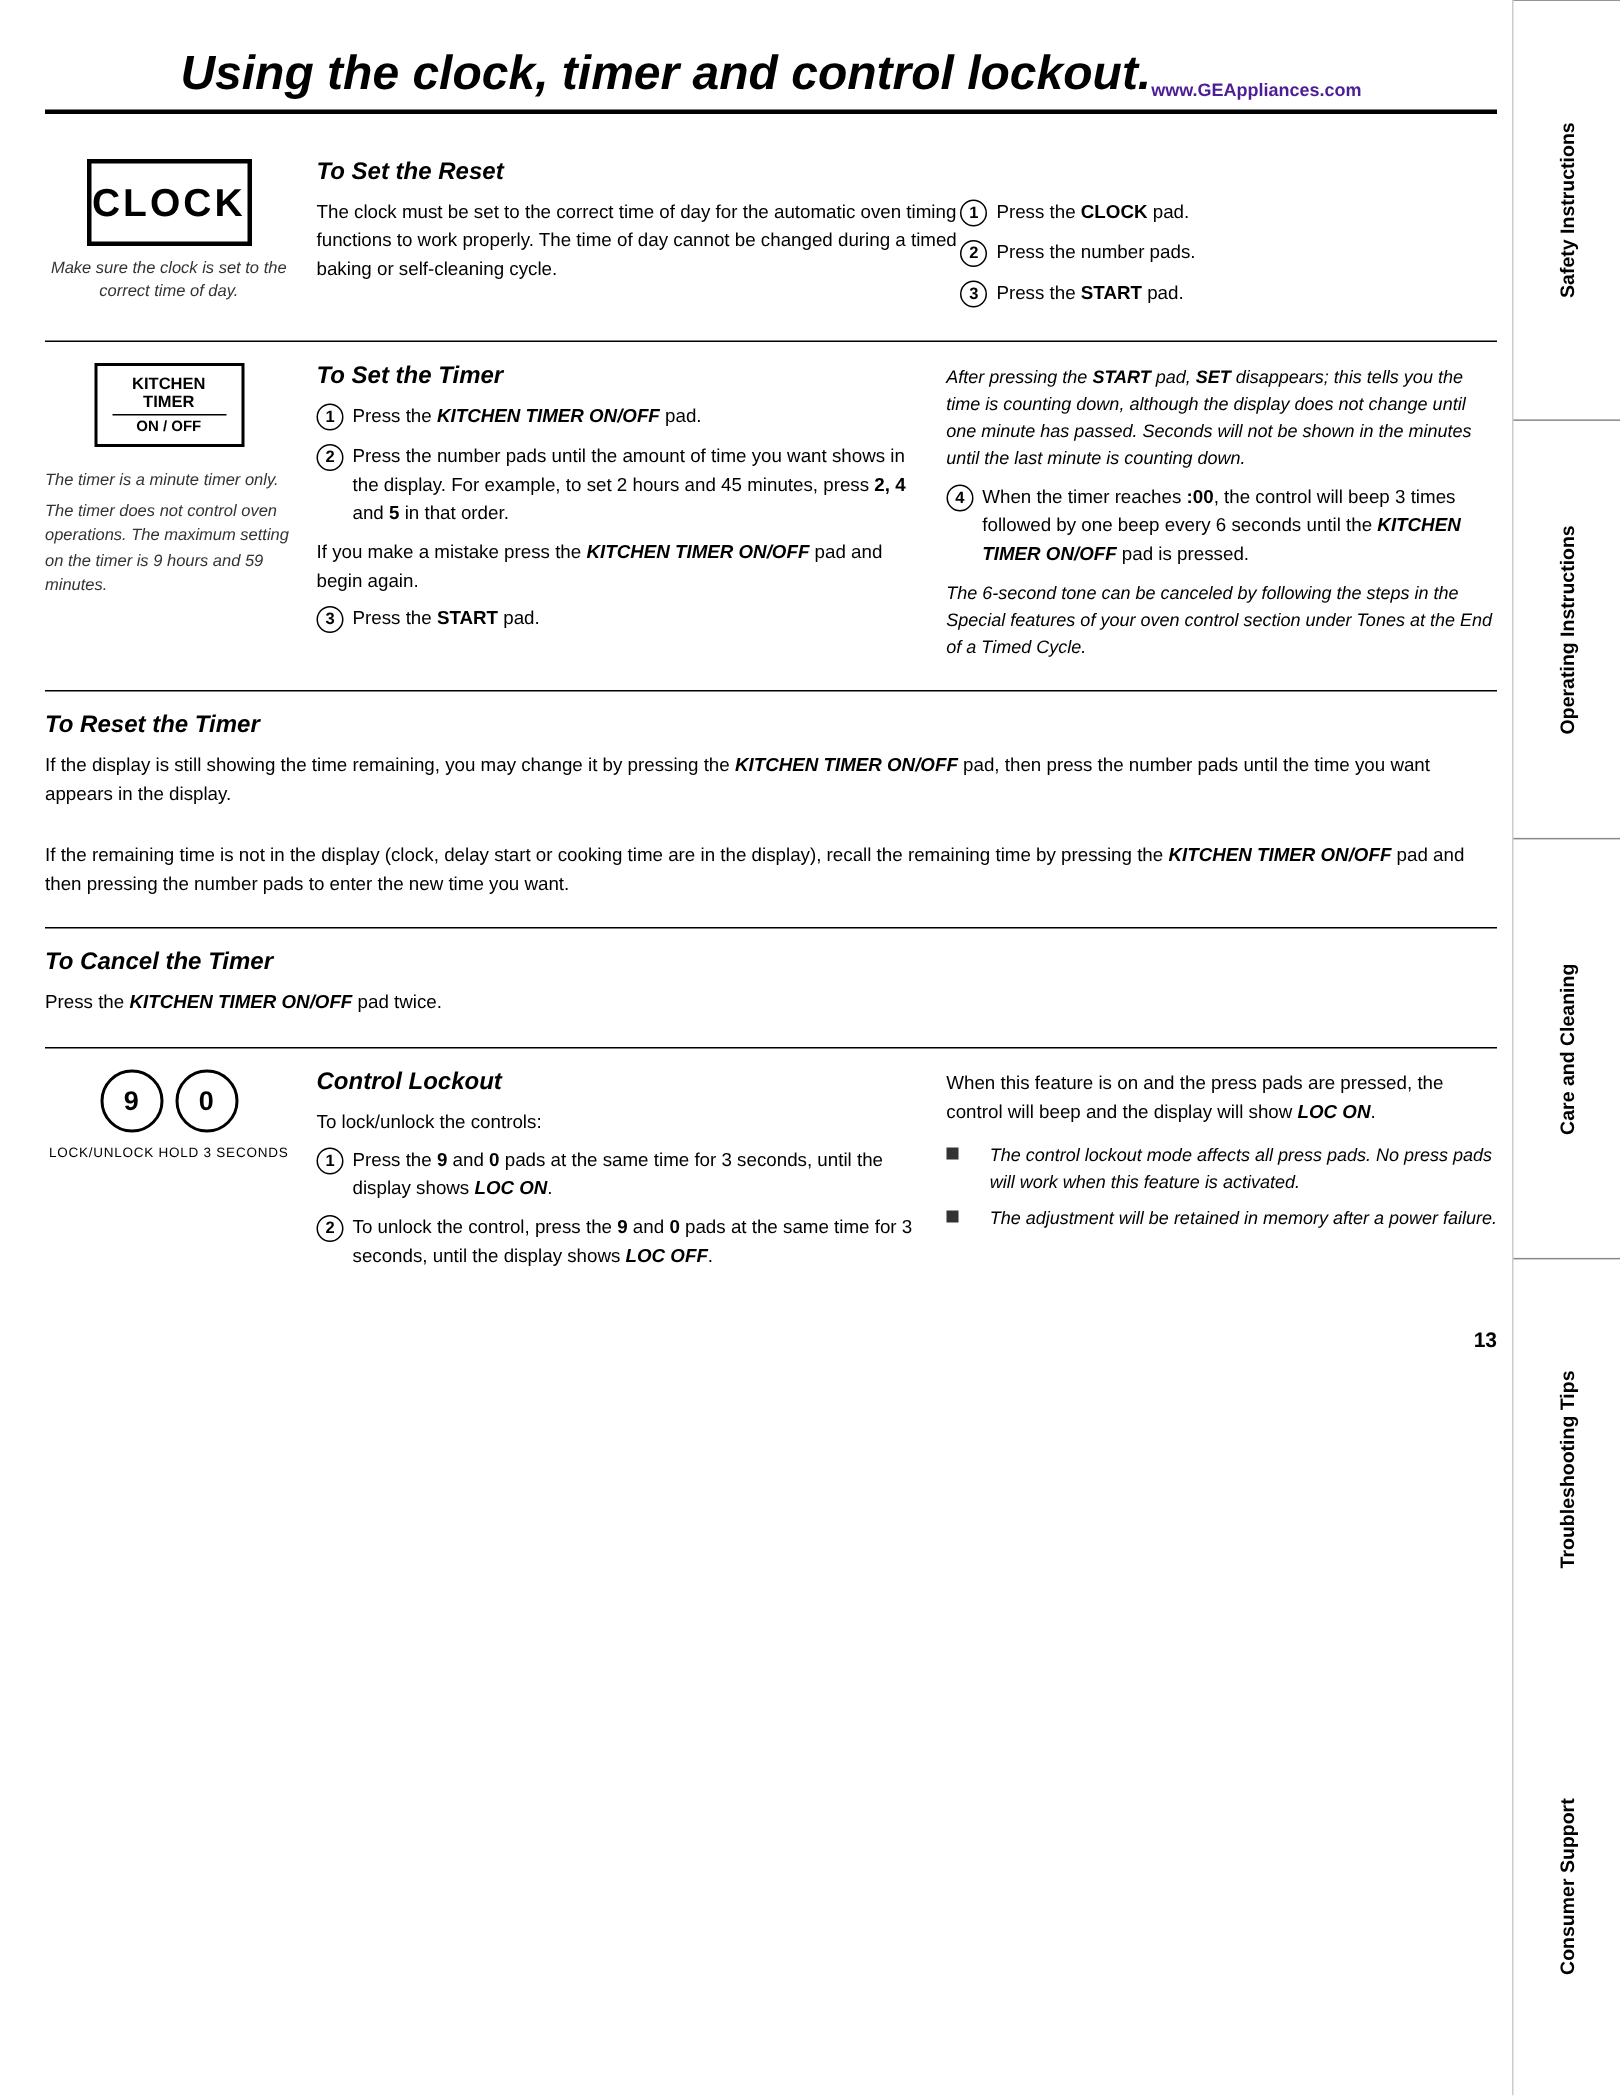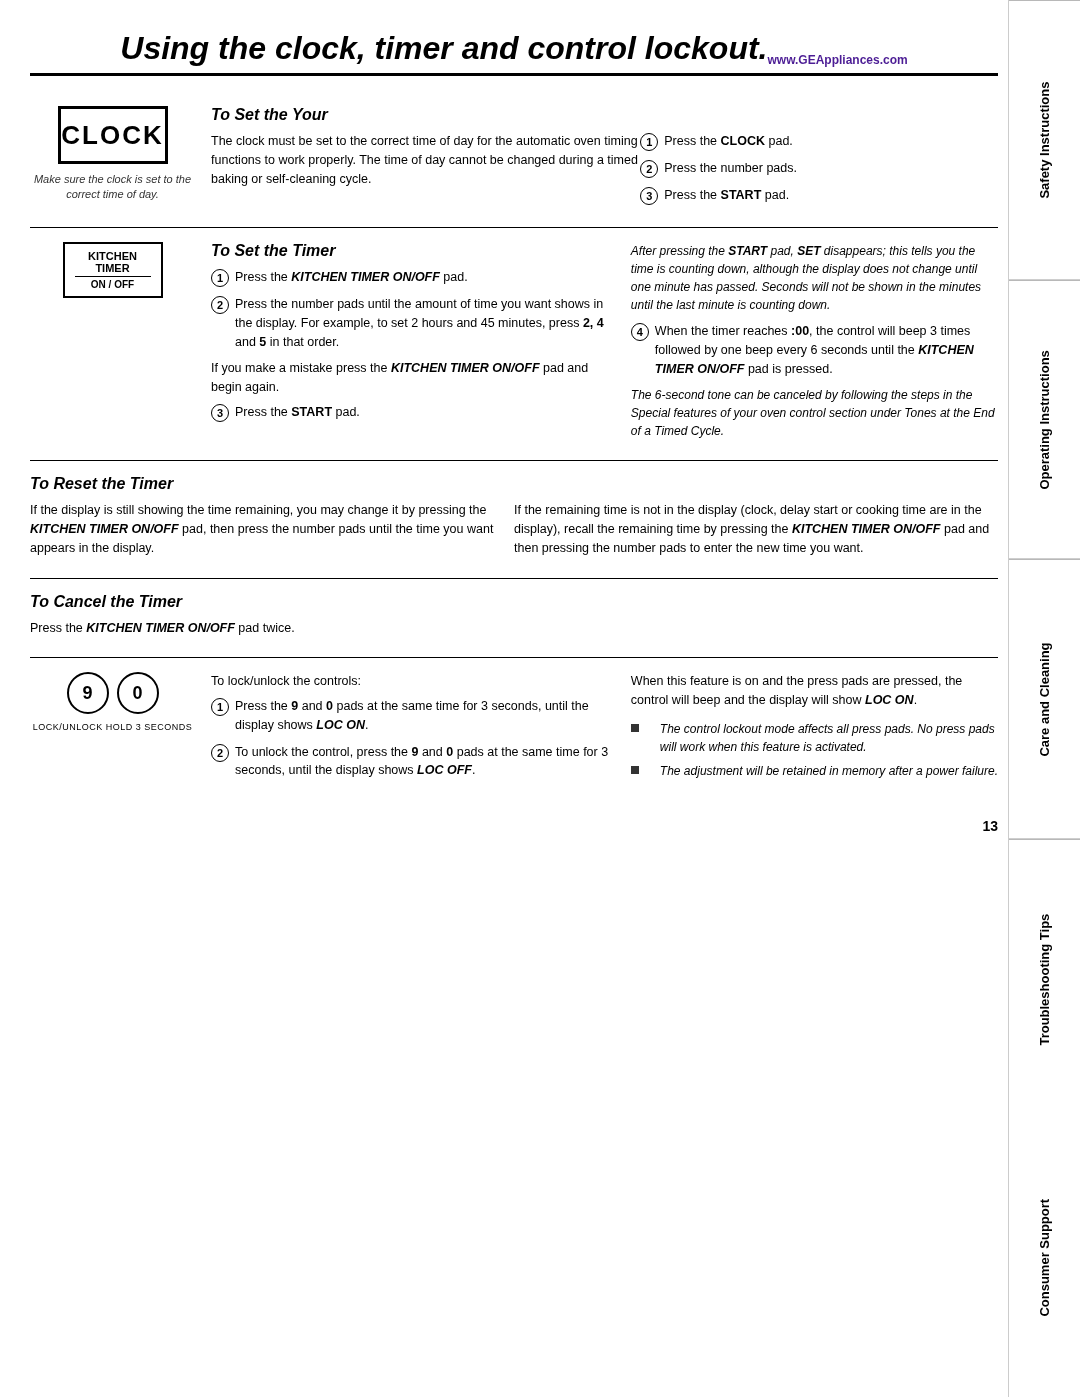--- a/index.html
+++ b/index.html
@@ -287,21 +287,21 @@
     </div>
 
     <div class="section">
       <div class="section-left">
         <div class="clock-box">
           <span class="clock-label">CLOCK</span>
         </div>
         <div class="image-caption">Make sure the clock is set to the correct time of day.</div>
       </div>
       <div class="section-full">
-        <div class="section-heading">To Set the Your</div>
+        <div class="section-heading">To Set the Reset</div>
         <div style="display:flex; ">
           <div style="flex:1.2;">
             <p>The clock must be set to the correct time of day for the automatic oven timing functions to work properly. The time of day cannot be changed during a timed baking or self-cleaning cycle.</p>
           </div>
           <div style="flex:1;">
             <div class="step">
               <div class="step-num">1</div>
               <div class="step-content">Press the <b>CLOCK</b> pad.</div>
             </div>
             <div class="step">
@@ -317,20 +317,24 @@
       </div>
     </div>
 
     <div class="section">
       <div class="section-left">
         <div class="timer-box">
           <div class="timer-box-title">KITCHEN</div>
           <div class="timer-box-title">TIMER</div>
           <div class="timer-box-onoff">ON / OFF</div>
         </div>
+        <div style="margin-top:6px;">
+          <div class="timer-caption">The timer is a minute timer only.</div>
+          <div class="timer-caption" style="margin-top:4px;">The timer does not control oven operations. The maximum setting on the timer is 9 hours and 59 minutes.</div>
+        </div>
       </div>
       <div style="flex:1.1;">
         <div class="section-heading">To Set the Timer</div>
         <div class="step">
           <div class="step-num">1</div>
           <div class="step-content">Press the <b><i>KITCHEN TIMER ON/OFF</i></b> pad.</div>
         </div>
         <div class="step">
           <div class="step-num">2</div>
           <div class="step-content">Press the number pads until the amount of time you want shows in the display. For example, to set 2 hours and 45 minutes, press <b>2, 4</b> and <b>5</b> in that order.</div>
@@ -347,21 +351,21 @@
           <div class="step-num">4</div>
           <div class="step-content">When the timer reaches <b>:00</b>, the control will beep 3 times followed by one beep every 6 seconds until the <b><i>KITCHEN TIMER ON/OFF</i></b> pad is pressed.</div>
         </div>
         <p class="italic-note"><i>The 6-second tone can be canceled by following the steps in the Special features of your oven control section under Tones at the End of a Timed Cycle.</i></p>
       </div>
     </div>
 
     <div class="section">
       <div style="flex:1;">
         <div class="section-heading">To Reset the Timer</div>
-        <div style="display:flex; gap:0;">
+        <div style="display:flex; gap:16px;flex-direction:column;">
           <div style="flex:1;">
             <p>If the display is still showing the time remaining, you may change it by pressing the <b><i>KITCHEN TIMER ON/OFF</i></b> pad, then press the number pads until the time you want appears in the display.</p>
           </div>
           <div style="flex:1;">
             <p>If the remaining time is not in the display (clock, delay start or cooking time are in the display), recall the remaining time by pressing the <b><i>KITCHEN TIMER ON/OFF</i></b> pad and then pressing the number pads to enter the new time you want.</p>
           </div>
         </div>
       </div>
     </div>
 
@@ -374,20 +378,21 @@
 
     <div class="section no-border">
       <div class="section-left">
         <div class="lockout-buttons">
           <div class="pad-button">9</div>
           <div class="pad-button">0</div>
         </div>
         <div class="lockout-label">LOCK/UNLOCK HOLD 3 SECONDS</div>
       </div>
       <div style="flex:1.1;">
+        <div class="section-heading">Control Lockout</div>
         <p>To lock/unlock the controls:</p>
         <div class="step">
           <div class="step-num">1</div>
           <div class="step-content">Press the <b>9</b> and <b>0</b> pads at the same time for 3 seconds, until the display shows <b><i>LOC ON</i></b>.</div>
         </div>
         <div class="step">
           <div class="step-num">2</div>
           <div class="step-content">To unlock the control, press the <b>9</b> and <b>0</b> pads at the same time for 3 seconds, until the display shows <b><i>LOC OFF</i></b>.</div>
         </div>
       </div>

